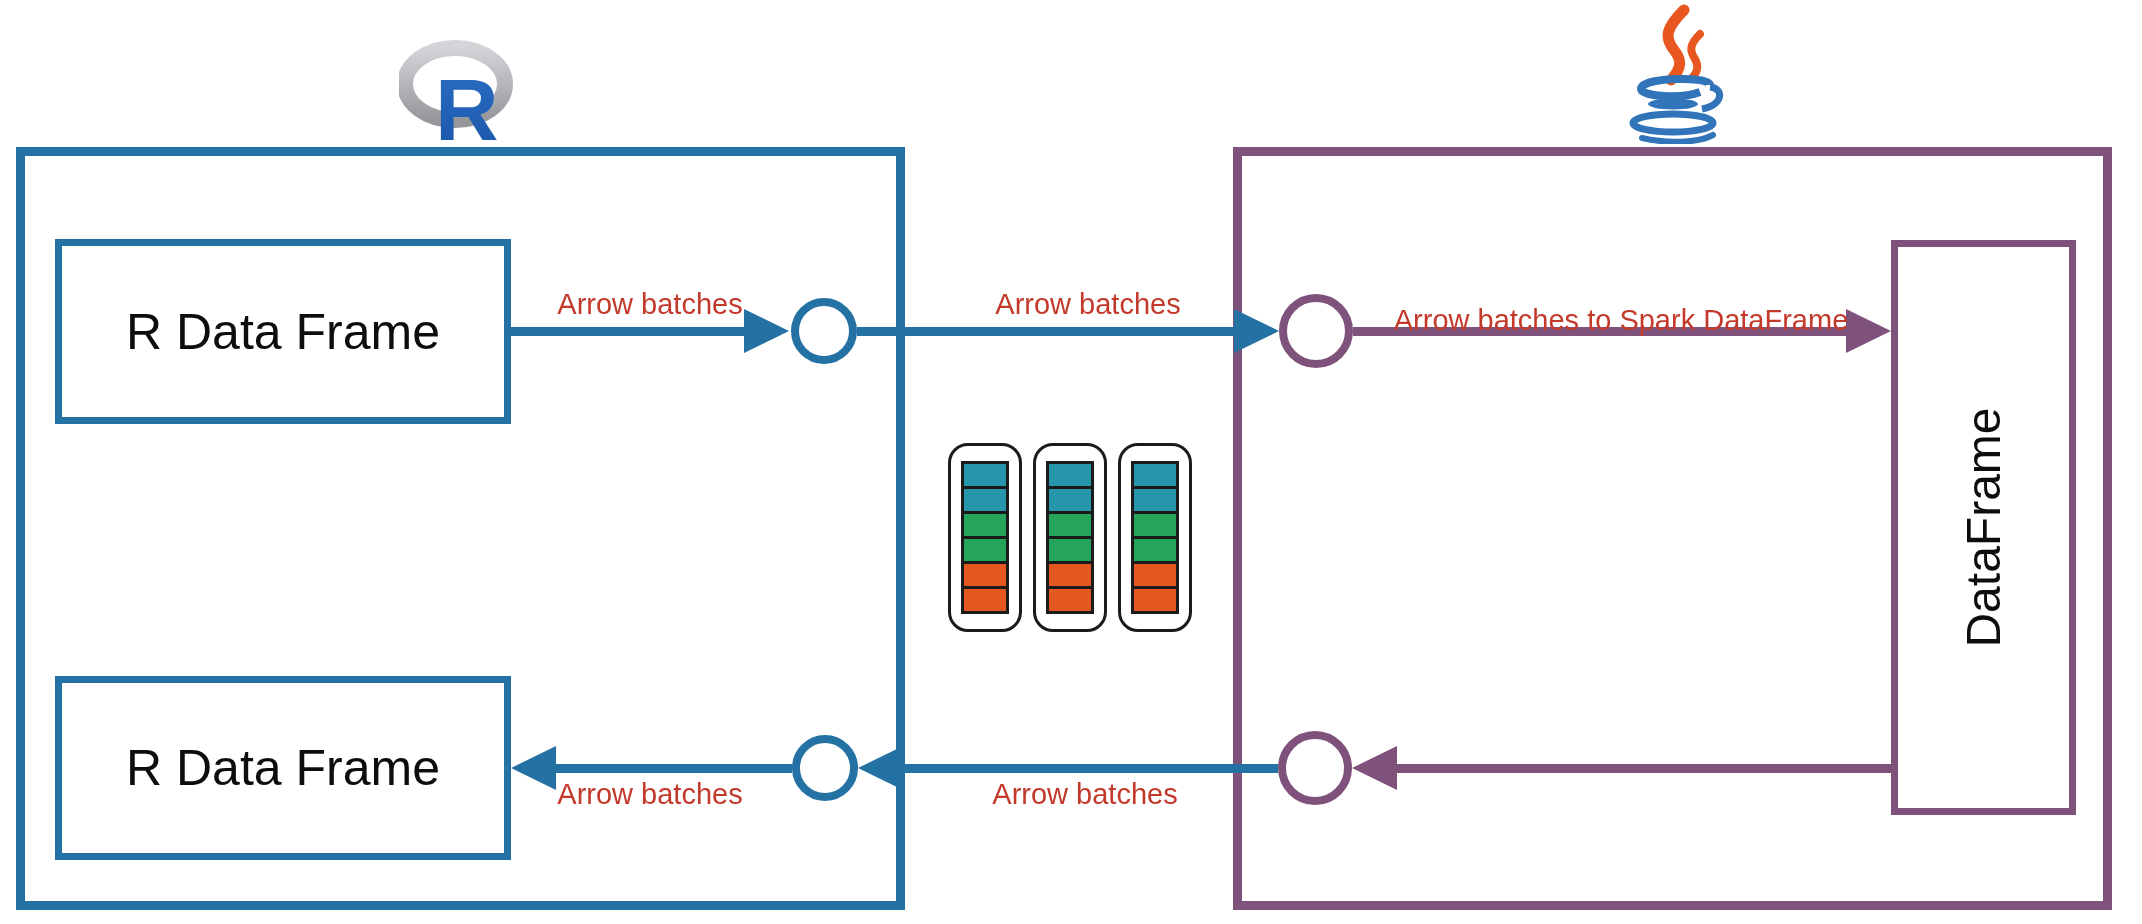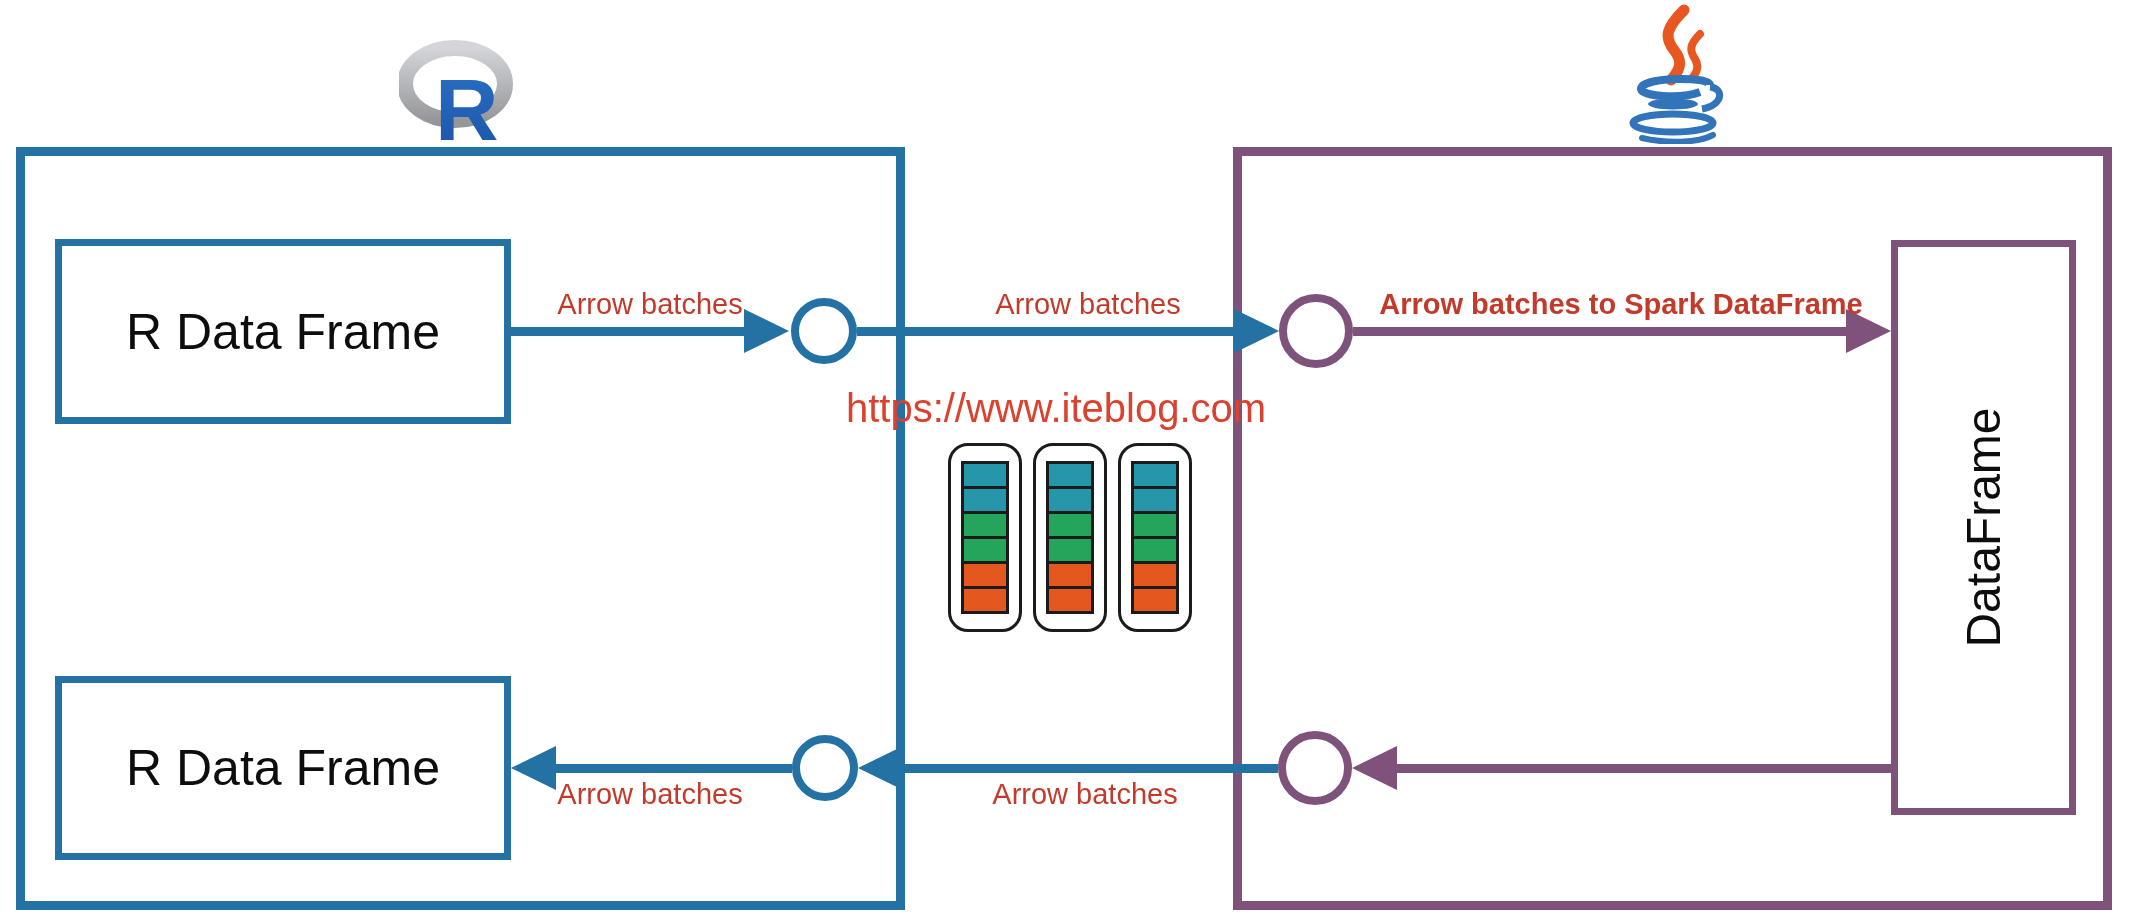--- a/index.html
+++ b/index.html
@@ -107,21 +107,21 @@
   <div class="hline blue-bg z20" style="left:556px;top:764px;width:236px;"></div>
   <div class="ah left blue z20" style="left:511px;top:746px;"></div>
 
   <div class="port blue z25" style="left:791px;top:298px;"></div>
   <div class="port purple z25" style="left:1279px;top:294px;"></div>
   <div class="port blue z25" style="left:792px;top:735px;"></div>
   <div class="port purple z25" style="left:1278px;top:731px;"></div>
 
   <div class="flow-label z40" style="left:650px;top:288px;">Arrow batches</div>
   <div class="flow-label z40" style="left:1088px;top:288px;">Arrow batches</div>
-  <div class="flow-label z40" style="left:1621px;top:288px;font-weight:bold;">Arrow batches to Spark DataFrame</div>
+  <div class="flow-label z40" style="left:1621px;top:304px;">Arrow batches to Spark DataFrame</div>
   <div class="flow-label z40" style="left:650px;top:778px;">Arrow batches</div>
   <div class="flow-label z40" style="left:1085px;top:778px;">Arrow batches</div>
 
   <div class="batch-group">
     <div class="batch-card">
       <div class="batch-stack">
           <div style="background: rgb(38, 150, 171);"></div>
           <div style="background: rgb(38, 150, 171);"></div>
           <div style="background: rgb(37, 164, 92);"></div>
           <div style="background: rgb(37, 164, 92);"></div>
@@ -144,15 +144,14 @@
           <div style="background: rgb(38, 150, 171);"></div>
           <div style="background: rgb(38, 150, 171);"></div>
           <div style="background: rgb(37, 164, 92);"></div>
           <div style="background: rgb(37, 164, 92);"></div>
           <div style="background: rgb(228, 87, 31);"></div>
           <div style="background: rgb(228, 87, 31);"></div>
         </div>
     </div>
   </div>
 
-  <div class="watermark" style="left:1056px;top:386px;">https://www.iteblog.com</div>
 
 </div>
 
 </body></html>

